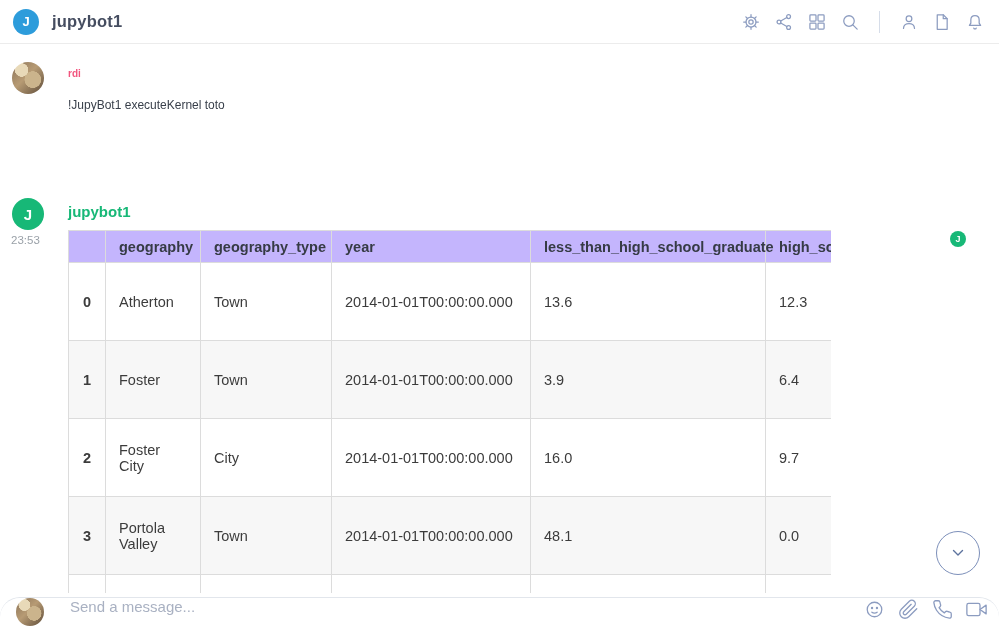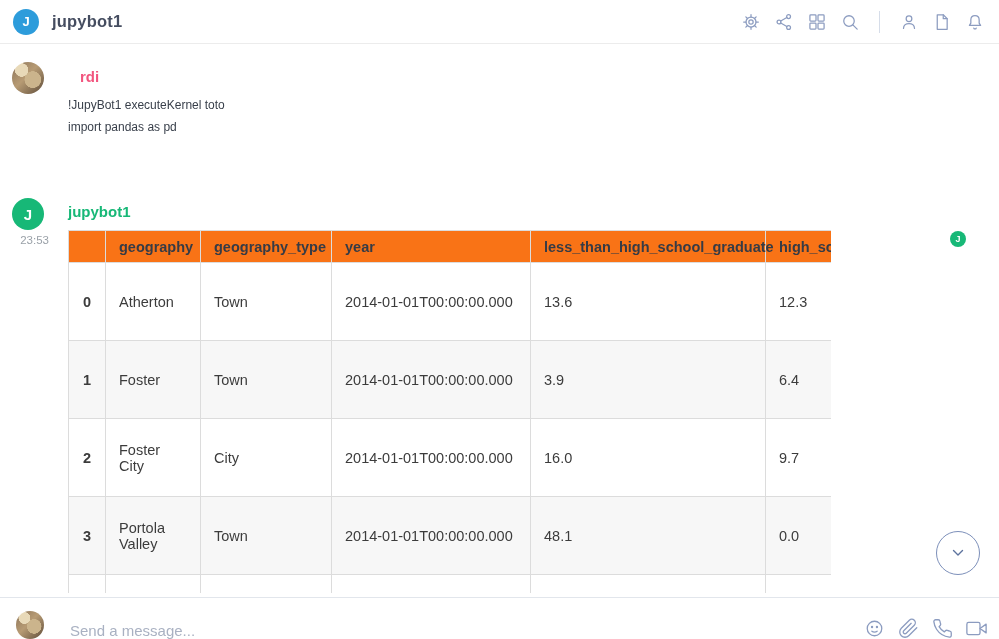--- a/index.html
+++ b/index.html
@@ -22,50 +22,50 @@
 
   
   .msg-avatar { position:absolute; width:32px; height:32px; border-radius:50%; cursor:pointer; }
   .photo-avatar { background:
       radial-gradient(circle at 30% 25%, #e8d9b8 0 20%, rgba(0,0,0,0) 21%),
       radial-gradient(circle at 65% 55%, #cbb48c 0 30%, rgba(0,0,0,0) 31%),
       linear-gradient(135deg, #8a7258 0%, #b79b74 45%, #5f4c39 100%); }
   .rdi-avatar { left:12px; top:62px; }
   .bot-avatar { left:12px; top:198px; background:#17b877; color:#fff; font-size:15px; font-weight:700;
                 display:flex; align-items:center; justify-content:center; }
-  .rdi-name { position:absolute; left:80px; top:68px; font-size:15px; font-weight:600; color:#f2557e; cursor:pointer; }
+  .rdi-name { position:absolute; left:68px; top:68px; font-size:10px; font-weight:600; color:#f2557e; cursor:pointer; }
   .bot-name { position:absolute; left:68px; top:203px; font-size:15px; font-weight:700; color:#17b877; cursor:pointer; }
-  .timestamp { position:absolute; left:11px; top:234px; width:38px; font-size:11.5px; color:#9aa1a8; text-align:right; }
+  .timestamp { position:absolute; left:11px; top:234px; width:38px; font-size:11.5px; color:#9aa1a8; text-align:left; }
   .msg-body { position:absolute; left:68px; top:94px; font-size:12px; line-height:22px; color:#383f4a; }
   .msg-body a { color:#1d74f5; text-decoration:underline; cursor:pointer; }
 
   
   .table-wrap { position:absolute; left:68px; top:230px; width:763px; height:363px; overflow:hidden; }
   table.df { border-collapse:collapse; table-layout:fixed; width:1030px; background:#fff;
              font-size:14.5px; color:#3c3c3c; }
   table.df th, table.df td { border:1px solid #dcdcdc; padding:2px 13px; text-align:left; vertical-align:middle; }
-  table.df thead th { height:32px; font-weight:700; color:#363b45; background:#f97316; }
+  table.df thead th { height:32px; font-weight:700; color:#363b45; background:#c4b5fd; }
   table.df tbody tr { height:78px; }
   table.df tbody tr:nth-child(even) { background:#f7f7f7; }
   table.df tbody th.idx { text-align:center; font-weight:700; padding:2px 4px; }
   .c0{width:37px;} .c1{width:95px;} .c2{width:131px;} .c3{width:199px;} .c4{width:235px;} .c5{width:333px;}
 
   
   .mini-badge { position:absolute; left:950px; top:231px; width:16px; height:16px; border-radius:50%;
                 background:#17b877; color:#fff; font-size:9px; font-weight:700;
                 display:flex; align-items:center; justify-content:center; }
   .scroll-btn { position:absolute; left:936px; top:531px; width:44px; height:44px; border-radius:50%;
                 background:#fff; border:1px solid #7d90ba; display:flex; align-items:center; justify-content:center;
                 cursor:pointer; z-index:6; }
   .scroll-btn svg { width:20px; height:20px; stroke:#5d739e; fill:none; stroke-width:1.4;
                     stroke-linecap:round; stroke-linejoin:round; }
 
   
   .footer { position:absolute; left:0; bottom:0; width:999px; height:42px; background:#fff;
-            border-top:1px solid #e2e6ec; display:flex; align-items:flex-end; z-index:5; }
+            border-top:1px solid #e2e6ec; display:flex; align-items:flex-start; z-index:5;border-radius:20px; }
   .footer-avatar { width:28px; height:28px; border-radius:50%; margin-left:16px; flex:0 0 auto; }
   .composer-input { margin-left:26px; flex:1; border:none; outline:none; font-family:"Liberation Sans",sans-serif;
                     font-size:15px; color:#444; background:transparent; }
   .composer-input::placeholder { color:#a9b1c2; }
   .footer-actions { display:flex; align-items:center; gap:12px; margin-right:12px; }
   .footer-actions .icon-btn svg { width:21px; height:21px; }
 </style>
 </head>
 <body>
 
@@ -132,21 +132,20 @@
           <path d="M10.6 19.4a1.5 1.5 0 0 0 2.8 0"></path>
         </svg>
       </div>
     </div>
   </div>
 
   <div class="msg-avatar photo-avatar rdi-avatar"></div>
   <div class="rdi-name">rdi</div>
   <div class="msg-body">
     <div>!JupyBot1 executeKernel toto</div>
-    <div>import pandas as pd</div>
   </div>
 
   <div class="msg-avatar bot-avatar">J</div>
   <div class="timestamp">23:53</div>
   <div class="bot-name">jupybot1</div>
 
   <div class="table-wrap">
     <table class="df">
       <colgroup>
         <col class="c0">

